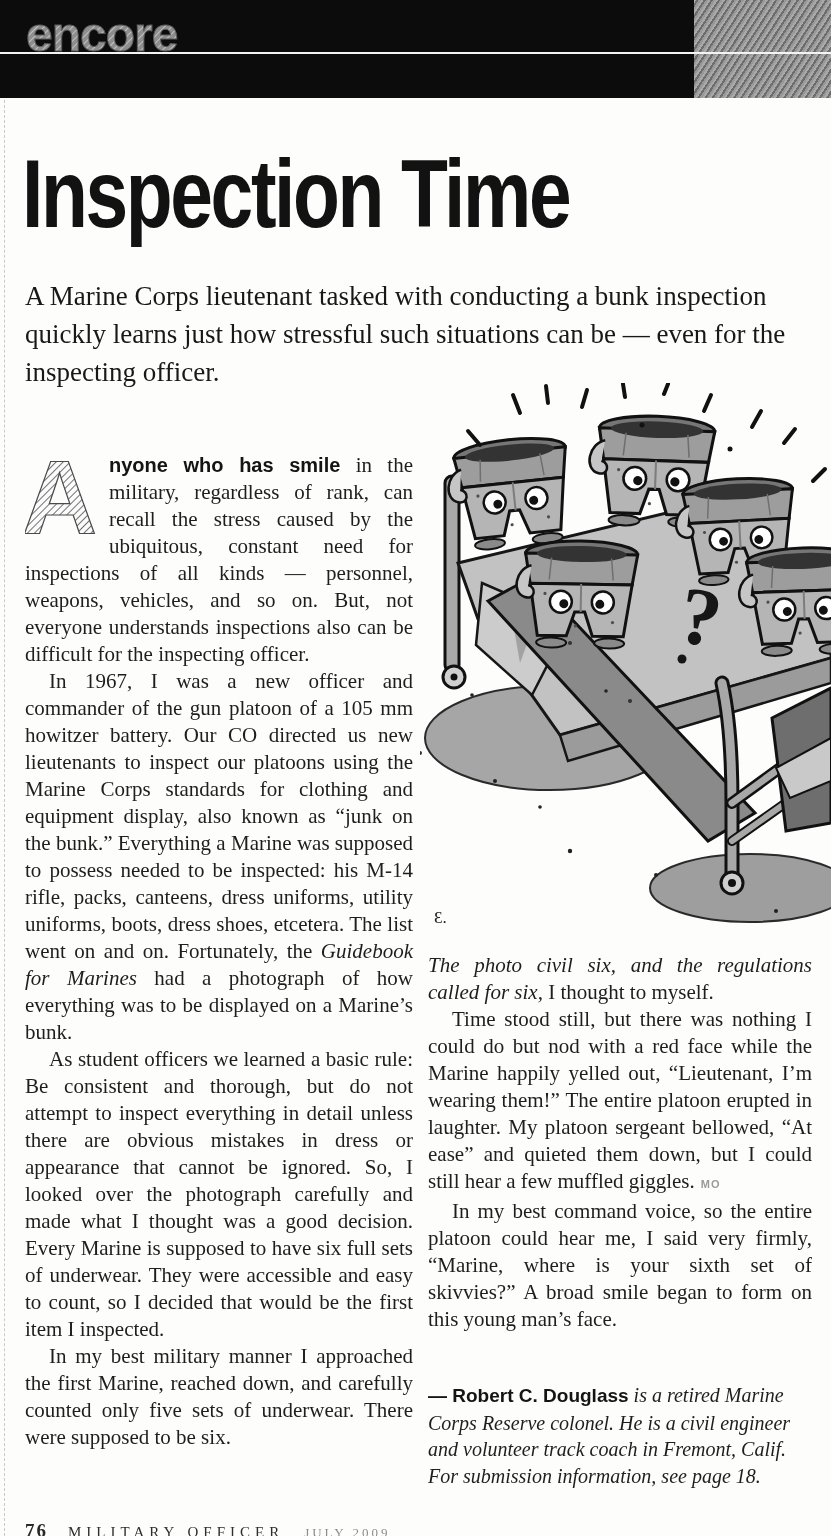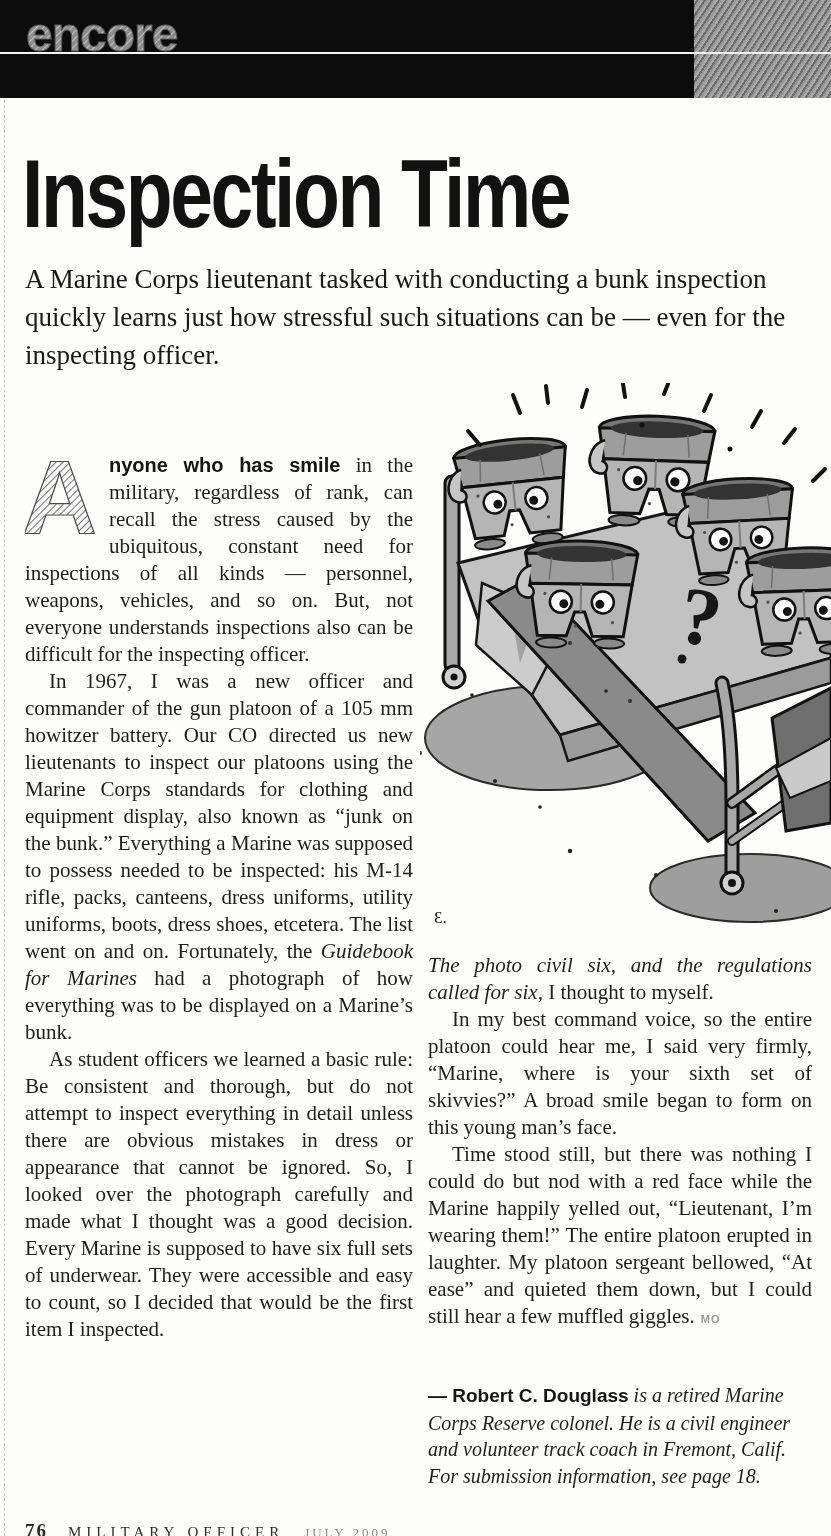--- a/index.html
+++ b/index.html
@@ -19,21 +19,21 @@
   .banner-word{position:absolute;left:24px;top:4px;}
   
   .headline{
     position:absolute;left:22px;top:146px;width:790px;
     font-family:"Liberation Sans",sans-serif;font-weight:bold;
     font-size:96px;line-height:1.0;color:#121212;
     letter-spacing:-3px;transform:scaleX(.80);transform-origin:left top;
     white-space:nowrap;
   }
   .deck{
-    position:absolute;left:25px;top:260px;width:762px;
+    position:absolute;left:25px;top:277px;width:762px;
     font-size:27px;line-height:38px;color:#181818;
   }
   
   .col{position:absolute;font-size:21px;line-height:27px;text-align:justify;}
   .col p{margin:0;text-indent:24px;}
   .col p.no-indent{text-indent:0;}
   .left-col{left:25px;top:452px;width:388px;}
   .right-col{left:428px;top:952px;width:384px;}
   .dropcap-wrap{float:left;width:74px;height:80px;margin:5px 10px 0 0;}
   .lead-bold,.bio-name{
@@ -95,20 +95,21 @@
           <pattern id="hD" width="5" height="5" patternUnits="userSpaceOnUse" patternTransform="rotate(45)">
             <rect width="5" height="5" fill="#fbfbfb"></rect>
             <line x1="0" y1="0" x2="0" y2="5" stroke="#636363" stroke-width="1.8"></line>
           </pattern>
         </defs>
         <text x="-3" y="76" font-family="Liberation Sans, sans-serif" font-weight="bold" font-size="104" fill="url(#hD)" stroke="#4a4a4a" stroke-width="1.2">A</text>
       </svg></span><span class="lead-bold">nyone who has smile</span><span> in the military, regardless of rank, can recall the stress caused by the ubiquitous, constant need for inspections of all kinds — personnel, weapons, vehicles, and so on. But, not everyone understands inspections also can be difficult for the inspecting officer.</span>
     </p>
     <p><span>In 1967, I was a new officer and commander of the gun platoon of a 105 mm howitzer battery. Our CO directed us new lieutenants to inspect our platoons using the Marine Corps standards for clothing and equipment display, also known as “junk on the bunk.” Everything a Marine was supposed to possess needed to be inspected: his M-14 rifle, packs, canteens, dress uniforms, utility uniforms, boots, dress shoes, etcetera. The list went on and on. Fortunately, the </span><span class="ital">Guidebook for Marines</span><span> had a photograph of how everything was to be displayed on a Marine’s bunk.</span></p>
     <p>As student officers we learned a basic rule: Be consistent and thorough, but do not attempt to inspect everything in detail unless there are obvious mistakes in dress or appearance that cannot be ignored. So, I looked over the photograph carefully and made what I thought was a good decision. Every Marine is supposed to have six full sets of underwear. They were accessible and easy to count, so I decided that would be the first item I inspected.</p>
+    <p>In my best military manner I approached the first Marine, reached down, and carefully counted only five sets of underwear. There were supposed to be six.</p>
   </div>
 
   <div class="illo">
     <svg width="411" height="562" viewBox="0 0 411 562" xmlns="http://www.w3.org/2000/svg">
       <defs>
         <g id="skiv">
           <ellipse cx="60" cy="18" rx="56" ry="13" fill="#767676" stroke="#111" stroke-width="3"></ellipse>
           <path d="M4,18 L116,18 L111,48 L9,48 Z" fill="#9d9d9d" stroke="#111" stroke-width="3"></path>
           <ellipse cx="60" cy="18" rx="45" ry="8" fill="#333"></ellipse>
           <path d="M9,48 L111,48 L103,100 L72,100 L64,76 L54,76 L46,100 L17,100 Z" fill="#b5b5b5" stroke="#111" stroke-width="3"></path>
@@ -194,22 +195,22 @@
         <circle cx="356" cy="528" r="2"></circle>
         <circle cx="120" cy="424" r="1.8"></circle>
       </g>
 
       <text x="14" y="540" font-family="Liberation Serif, serif" font-size="17" fill="#222">Ɛ.</text>
     </svg>
   </div>
 
   <div class="col right-col">
     <p class="no-indent"><span class="ital">The photo civil six, and the regulations called for six,</span><span> I thought to myself.</span></p>
+    <p><span>Time stood still, but there was nothing I could do but nod with a red face while the Marine happily yelled out, “Lieutenant, I’m wearing them!” The entire platoon erupted in laughter. My platoon sergeant bellowed, “At ease” and quieted them down, but I could still hear a few muffled giggles.</span><span class="end-mark">MO</span></p>
     <p>In my best command voice, so the entire platoon could hear me, I said very firmly, “Marine, where is your sixth set of skivvies?” A broad smile began to form on this young man’s face.</p>
-    <p><span>Time stood still, but there was nothing I could do but nod with a red face while the Marine happily yelled out, “Lieutenant, I’m wearing them!” The entire platoon erupted in laughter. My platoon sergeant bellowed, “At ease” and quieted them down, but I could still hear a few muffled giggles.</span><span class="end-mark">MO</span></p>
   </div>
 
   <div class="bio">
     <span class="bio-name">— Robert C. Douglass</span><span> is a retired Marine Corps Reserve colonel. He is a civil engineer and volunteer track coach in Fremont, Calif. For submission information, see page 18.</span>
   </div>
 
   <div class="footer">
     <span class="page-num">76</span>
     <span class="mag-name">MILITARY OFFICER</span>
     <span class="issue">JULY 2009</span>

